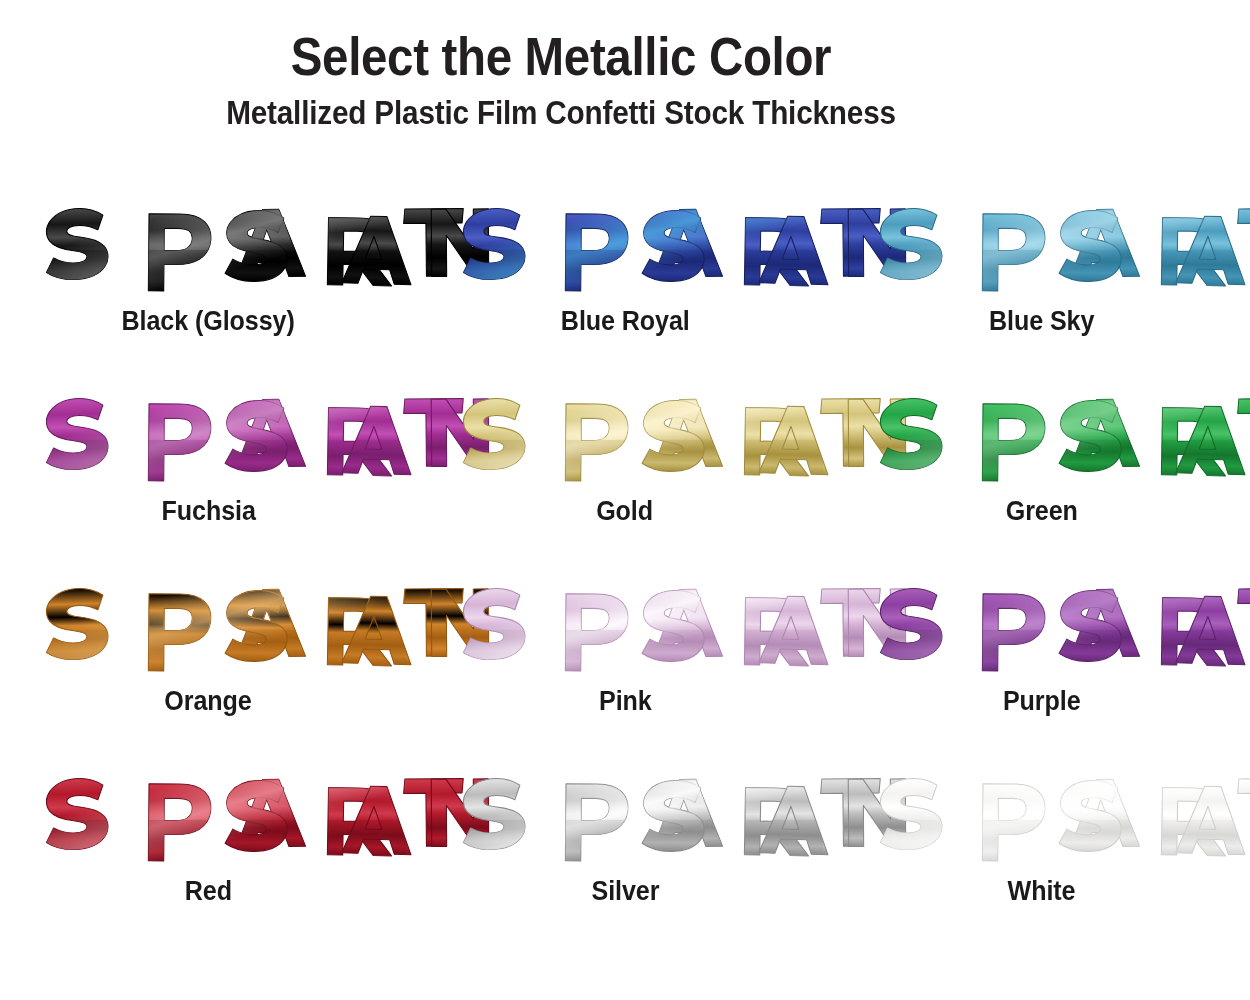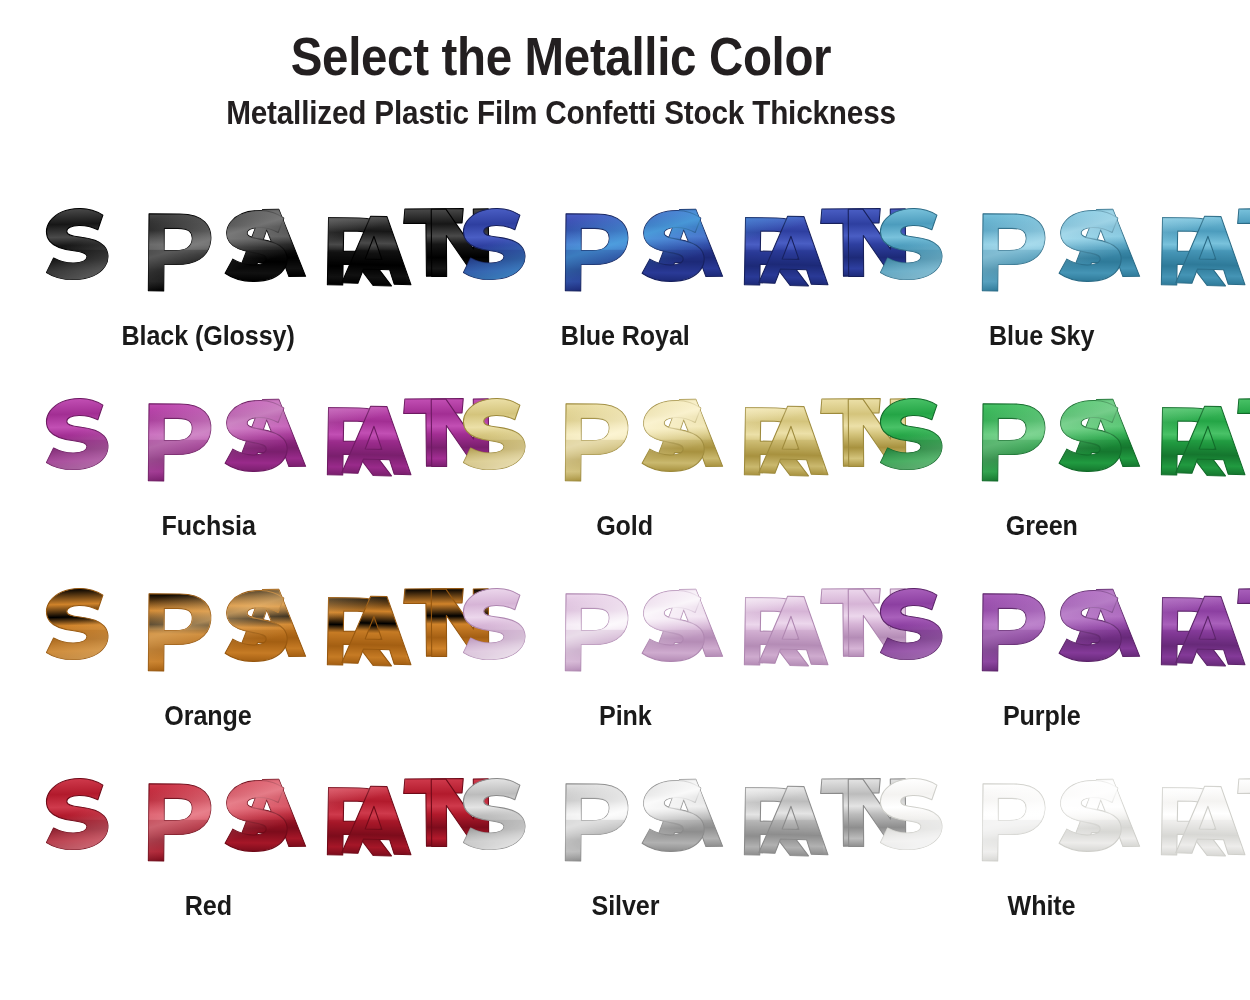--- a/index.html
+++ b/index.html
@@ -62,21 +62,20 @@
     width: 1250px;
     display: grid;
     grid-template-columns: repeat(3, 1fr);
     grid-template-rows: repeat(4, 190px);
   }
   .cell {
     display: flex;
     flex-direction: column;
     align-items: center;
     justify-content: flex-start;
-    gap: 15px;
   }
   .art-wrap {
     width: 350px;
     height: 96px;
     display: flex;
     align-items: center;
     justify-content: center;
   }
   .art-wrap svg {
     display: block;

